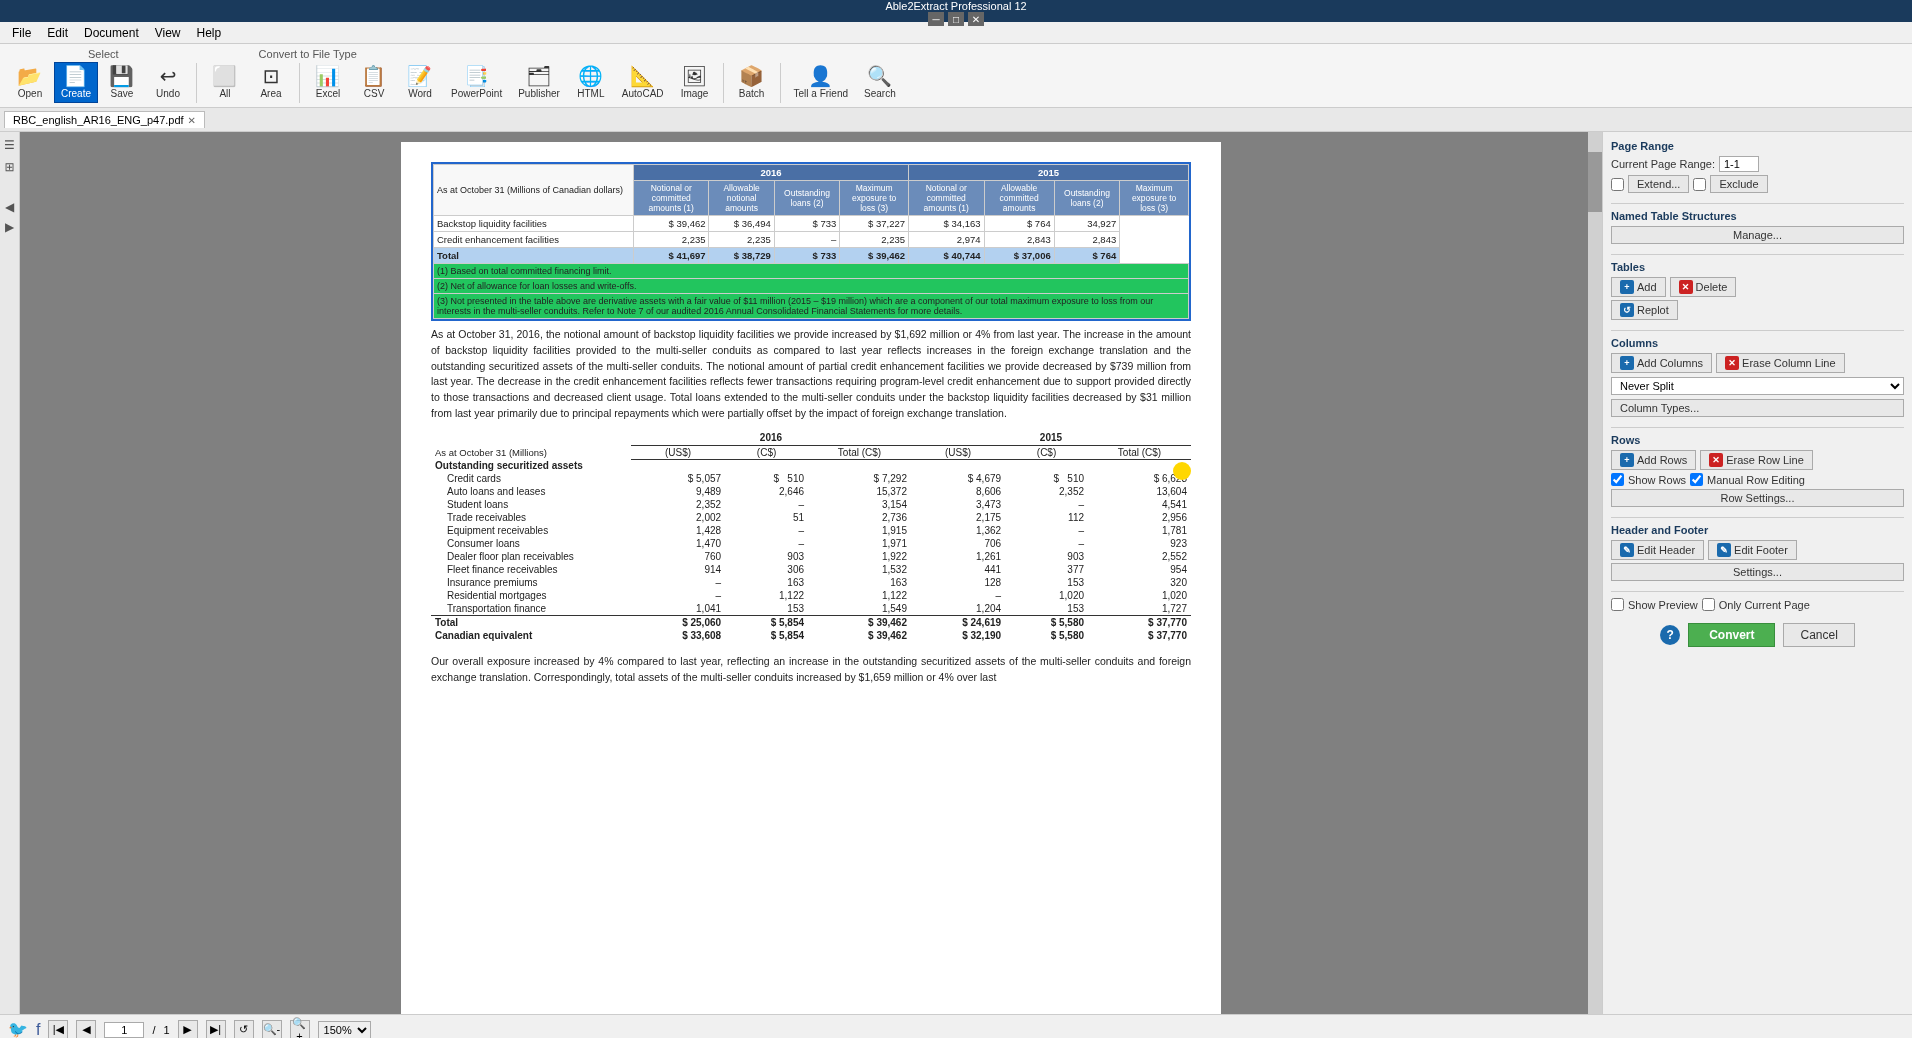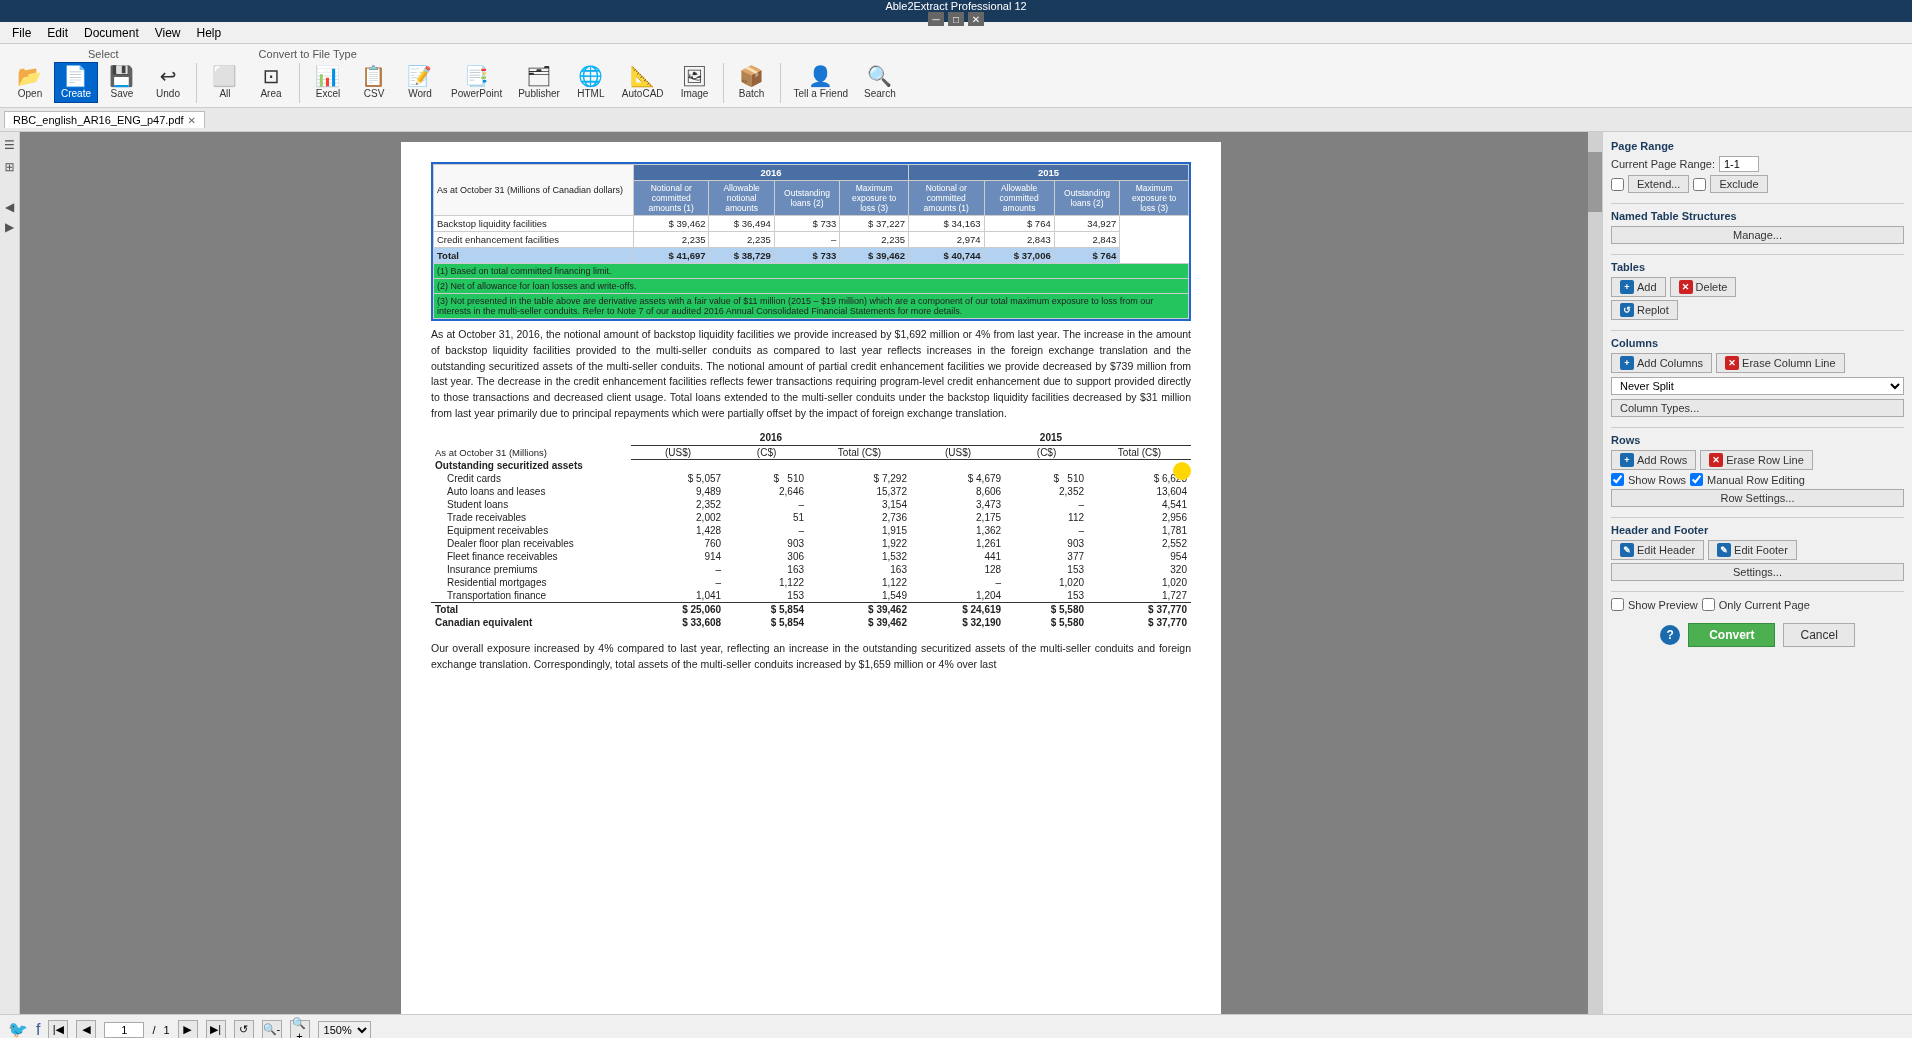--- a/index.html
+++ b/index.html
@@ -561,20 +561,29 @@
             <tr>
               <td class="indent">Equipment receivables</td>
               <td>1,428</td>
               <td>–</td>
               <td>1,915</td>
               <td>1,362</td>
               <td>–</td>
               <td>1,781</td>
             </tr>
             <tr>
+              <td class="indent">Consumer loans</td>
+              <td>1,470</td>
+              <td>–</td>
+              <td>1,971</td>
+              <td>706</td>
+              <td>–</td>
+              <td>923</td>
+            </tr>
+            <tr>
               <td class="indent">Dealer floor plan receivables</td>
               <td>760</td>
               <td>903</td>
               <td>1,922</td>
               <td>1,261</td>
               <td>903</td>
               <td>2,552</td>
             </tr>
             <tr>
               <td class="indent">Fleet finance receivables</td>

